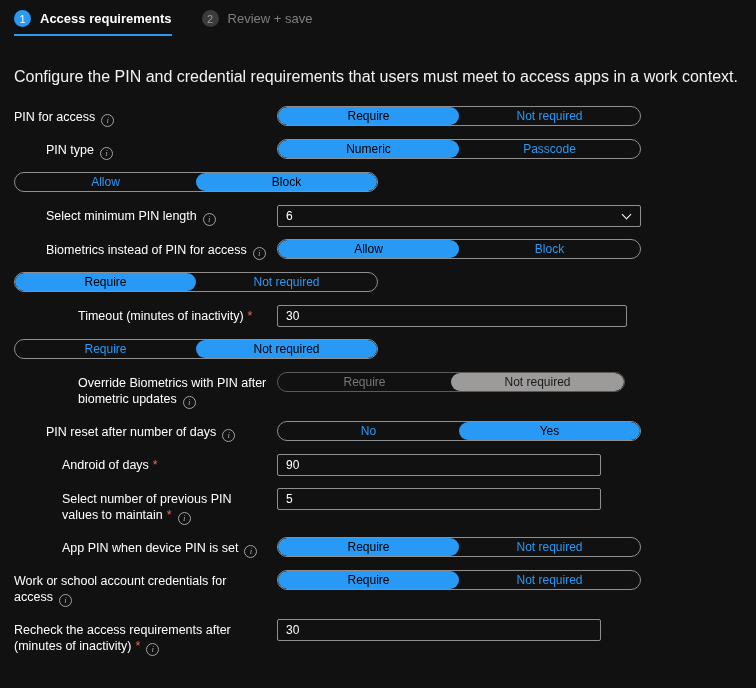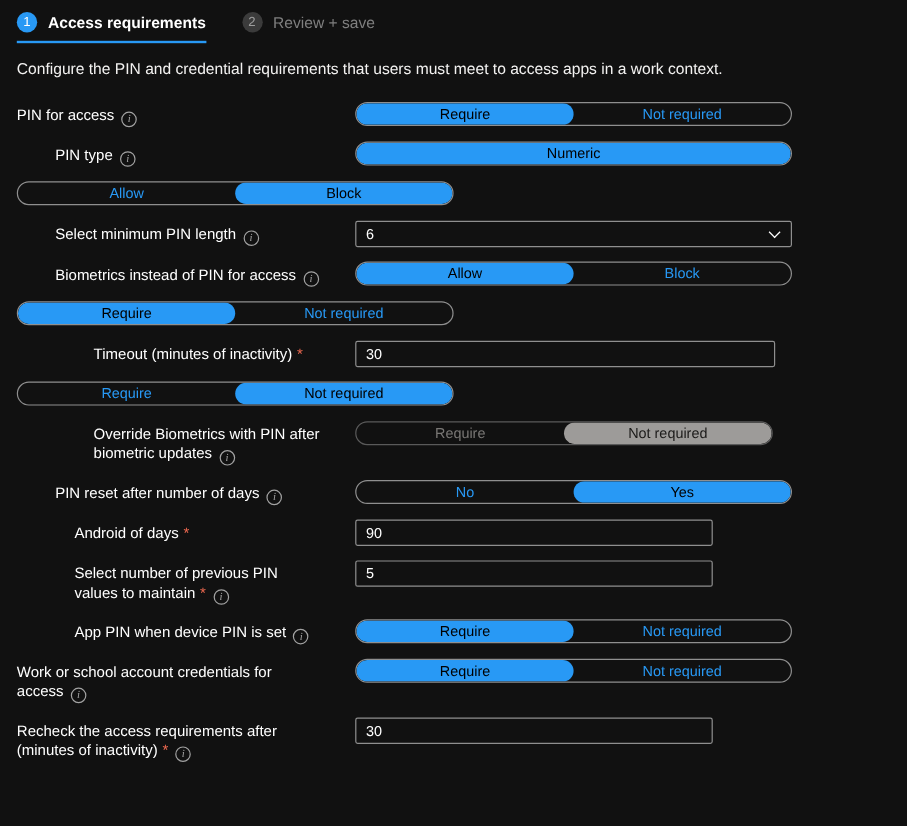--- a/index.html
+++ b/index.html
@@ -21,25 +21,25 @@
     width:17px; height:17px; border-radius:50%;
     display:flex; align-items:center; justify-content:center;
     font-size:11px; flex:0 0 auto;
   }
   .step.active .circle { background:#2899f5; color:#ffffff; }
   .step.inactive .circle { background:#3b3b3b; color:#9d9d9d; }
   .step-label { font-size:13px; }
   .step.active .step-label { font-weight:bold; color:#ffffff; }
   .step.inactive .step-label { color:#7f7f7f; }
 
-  .description { margin-top:14px; font-size:13px; color:#f3f2f1; }
+  .description { margin-top:32px; font-size:16px; color:#f3f2f1; }
 
   
   .form { margin-top:20px; }
-  .row { display:flex; align-items:flex-start; margin-bottom:12px; min-height:21px;gap:19px; }
+  .row { display:flex; align-items:flex-start; margin-bottom:12px; min-height:21px; }
   .label { width:263px; flex:0 0 263px; font-size:12.5px; line-height:16px; padding-top:3px; padding-right:10px; }
   .ind0 { padding-left:0; }
   .ind1 { padding-left:32px; }
   .ind2 { padding-left:48px; }
   .ind3 { padding-left:64px; }
   .control { width:364px; flex:0 0 364px; }
 
   .info {
     display:inline-block; width:13px; height:13px; margin-left:6px;
     border:1px solid #a3a3a3; border-radius:50%;
@@ -74,21 +74,21 @@
     padding:0 10px 0 8px; font-size:12px; cursor:pointer;
   }
   .chev {
     width:7px; height:7px; margin-top:-4px;
     border-right:1.5px solid #ffffff; border-bottom:1.5px solid #ffffff;
     transform:rotate(45deg);
   }
 
   
   .text {
-    height:22px; width:298px;
+    height:22px; width:324px;
     border:1px solid #8f8f8f; border-radius:2px;
     background:#111111; color:#ffffff;
     padding:0 8px; font-size:12px;
     font-family:"Liberation Sans", sans-serif;
     outline:none;
   }
   .text.narrow { width:350px; }
 </style>
 </head>
 <body>
@@ -122,20 +122,21 @@
       </div>
     </div>
 
     <div class="row">
       <div class="label ind1">
         <span>PIN type</span><span class="info">i</span>
       </div>
       <div class="control">
         <div class="toggle">
           <div class="opt sel">Numeric</div>
+          <div class="opt">Passcode</div>
         </div>
       </div>
     </div>
 
     <div class="row">
       <div class="control">
         <div class="toggle">
           <div class="opt">Allow</div>
           <div class="opt sel">Block</div>
         </div>

